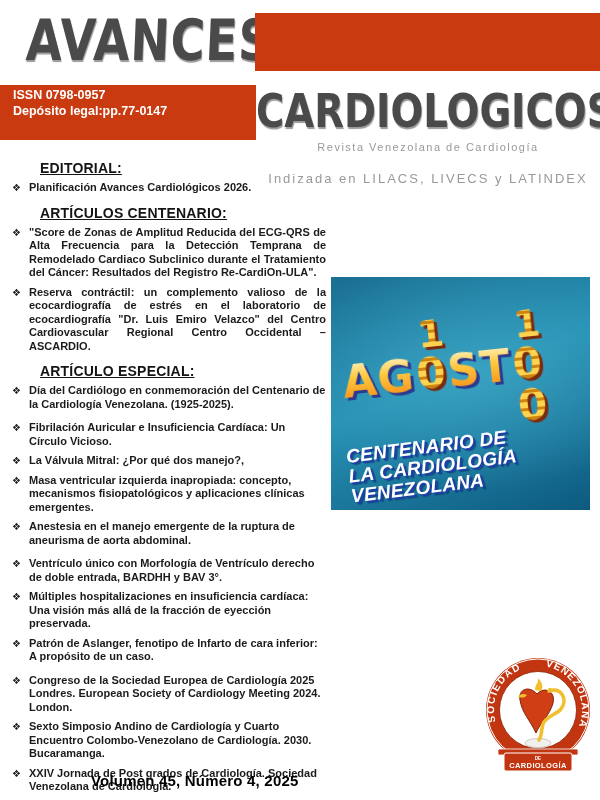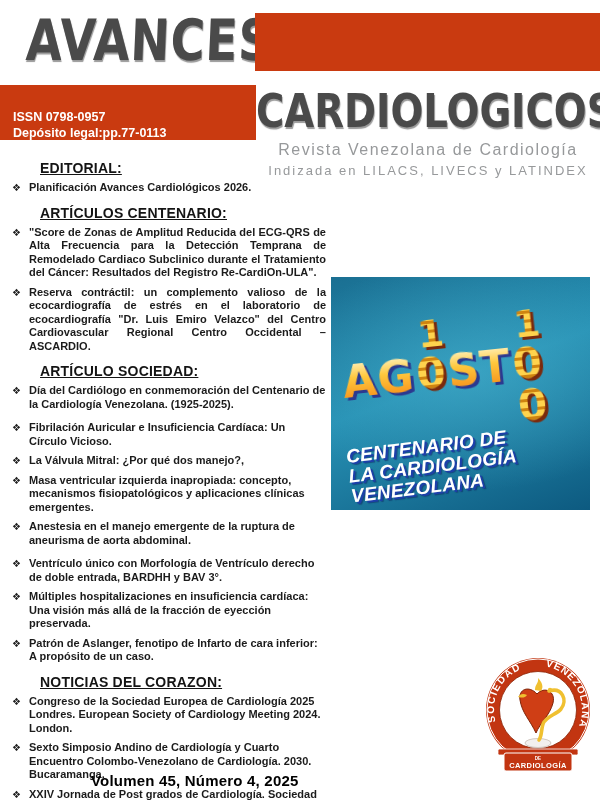--- a/index.html
+++ b/index.html
@@ -15,33 +15,33 @@
     font-family:"DejaVu Sans", sans-serif;
     font-size:57px; font-weight:bold; color:#4a4a4a; line-height:62px;
     transform:scaleX(0.82) skewX(-3deg); transform-origin:left center;
     letter-spacing:1px; text-shadow:1px 2px 1px #9a9a9a;
     white-space:nowrap;
   }
   .red-block-top { position:absolute; left:255px; top:13px; width:345px; height:58px; background:#c93a10; }
   .red-band {
     position:absolute; left:0; top:85px; width:256px; height:55px; background:#c93a10;
     color:#ffffff; font-weight:bold; font-size:12.5px; line-height:16px;
-    padding:24px 0 0 13px; box-sizing:border-box;
+    padding:2px 0 0 13px; box-sizing:border-box;
   }
   .cardiologicos {
     position:absolute; left:256px; top:85px; height:55px;
     font-family:"DejaVu Sans", sans-serif;
     font-size:46px; font-weight:bold; color:#4a4a4a; line-height:53px;
     transform:scaleX(0.84); transform-origin:left center;
     letter-spacing:0px; text-shadow:1px 2px 1px #9a9a9a;
     white-space:nowrap; background:#fff; padding-right:6px;
   }
   .subtitle { position:absolute; left:258px; top:141px; width:340px; text-align:center; color:#97999b; }
-  .subtitle-l1 { font-size:16px; letter-spacing:1.5px; white-space:nowrap; }
-  .subtitle-l2 { font-size:13px;   letter-spacing:2px;   margin-top:4px; white-space:nowrap; }
+  .subtitle-l1 { font-size:11px; letter-spacing:1.5px; white-space:nowrap; }
+  .subtitle-l2 { font-size:13px;   letter-spacing:2px;   margin-top:18px; white-space:nowrap; }
 
   
   .toc { position:absolute; left:12px; top:160px; width:314px; color:#1b1b1b; }
   .section { margin-bottom:10px; }
   .section-title {
     font-weight:bold; font-size:14px; text-decoration:underline;
     margin-bottom:5px; letter-spacing:0.2px; color:#141414;padding-left:28px;
   }
   .item { display:flex; gap:8px; margin-bottom:6px; font-size:11px; line-height:13.5px; }
   .bullet { flex:0 0 auto; font-size:10px; line-height:13.5px; color:#222; }
@@ -96,21 +96,21 @@
 </head>
 <body>
 
 <div class="page">
 
   <div class="avances">AVANCES</div>
   <div class="red-block-top"></div>
 
   <div class="red-band">
     <div>ISSN 0798-0957</div>
-    <div>Depósito legal:pp.77-0113</div>
+    <div>Depósito legal:pp.77-0147</div>
   </div>
   <div class="cardiologicos">CARDIOLOGICOS</div>
 
   <div class="subtitle">
     <div class="subtitle-l1">Revista Venezolana de Cardiología</div>
     <div class="subtitle-l2">Indizada en LILACS, LIVECS y LATINDEX</div>
   </div>
 
   <div class="toc">
 
@@ -128,21 +128,21 @@
         <span class="bullet">❖</span>
         <span class="item-text">"Score de Zonas de Amplitud Reducida del ECG-QRS de Alta Frecuencia para la Detección Temprana de Remodelado Cardiaco Subclinico durante el Tratamiento del Cáncer: Resultados del Registro Re-CardiOn-ULA".</span>
       </div>
       <div class="item">
         <span class="bullet">❖</span>
         <span class="item-text">Reserva contráctil: un complemento valioso de la ecocardiografía de estrés en el laboratorio de ecocardiografía "Dr. Luis Emiro Velazco" del Centro Cardiovascular Regional Centro Occidental – ASCARDIO.</span>
       </div>
     </div>
 
     <div class="section">
-      <div class="section-title">ARTÍCULO SOCIEDAD:</div>
+      <div class="section-title">ARTÍCULO ESPECIAL:</div>
       <div class="item">
         <span class="bullet">❖</span>
         <span class="item-text">Día del Cardiólogo en conmemoración del Centenario de la Cardiología Venezolana.   (1925-2025).</span>
       </div>
     </div>
 
     <div class="section">
       <div class="item">
         <span class="bullet">❖</span>
         <span class="item-text">Fibrilación Auricular e Insuficiencia Cardíaca: Un Círculo Vicioso.</span>
@@ -170,21 +170,20 @@
         <span class="bullet">❖</span>
         <span class="item-text">Múltiples hospitalizaciones en insuficiencia cardíaca: Una visión más allá de la fracción de eyección preservada.</span>
       </div>
       <div class="item">
         <span class="bullet">❖</span>
         <span class="item-text">Patrón de Aslanger, fenotipo de Infarto de cara inferior: A propósito de un caso.</span>
       </div>
     </div>
 
     <div class="section">
-      <div class="section-title">NOTICIAS DEL CORAZON:</div>
       <div class="item">
         <span class="bullet">❖</span>
         <span class="item-text">Congreso de la Sociedad Europea de Cardiología 2025 Londres. European Society of Cardiology Meeting 2024. London.</span>
       </div>
       <div class="item">
         <span class="bullet">❖</span>
         <span class="item-text">Sexto Simposio Andino de Cardiología y Cuarto Encuentro Colombo-Venezolano de Cardiología. 2030. Bucaramanga.</span>
       </div>
       <div class="item">
         <span class="bullet">❖</span>

